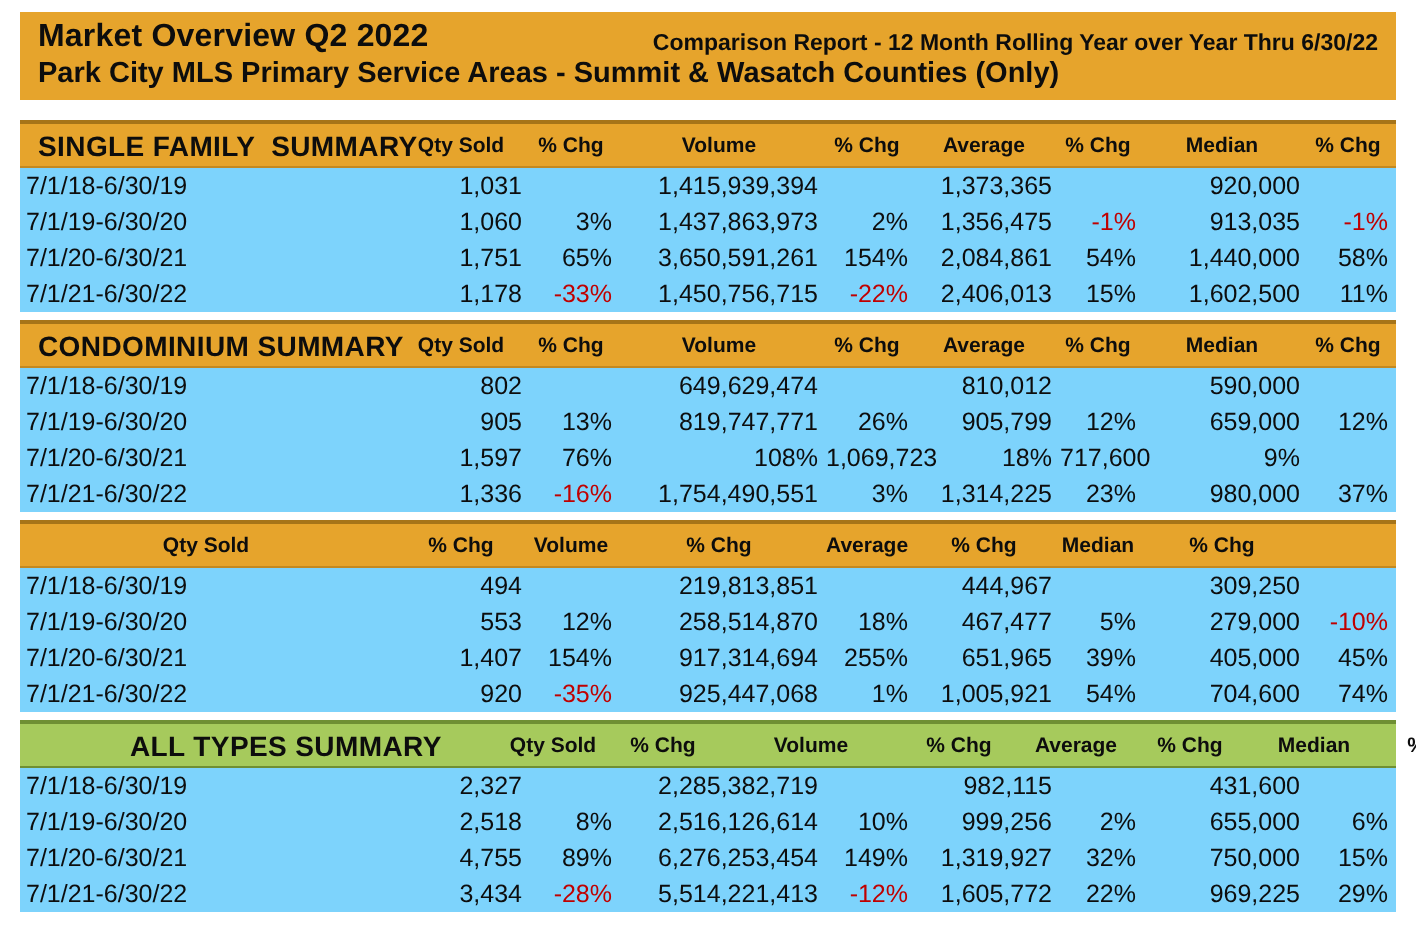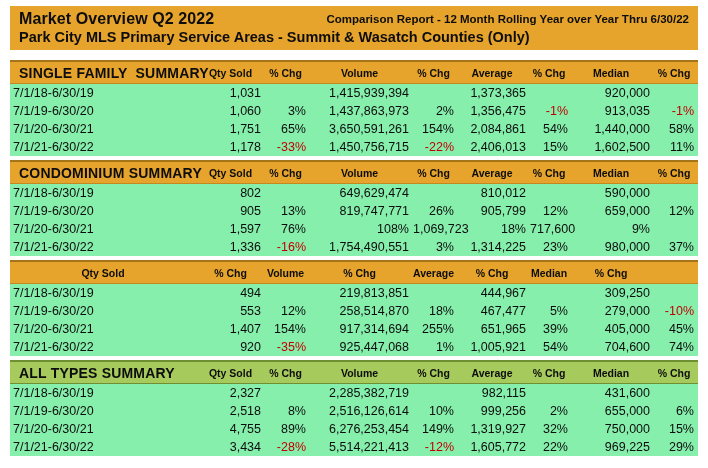--- a/index.html
+++ b/index.html
@@ -12,51 +12,51 @@
   }
   html,body{margin:0;padding:0;background:#ffffff;}
   body{font-family:"Liberation Sans", sans-serif;color:var(--ink);}
   .page{width:708px;height:468px;background:#fff;overflow:hidden;box-sizing:border-box;padding:6px 10px 0 10px;}
 
   
   .title-band{
     background:var(--gold);
     padding:4px 9px 5px 9px;
   }
-  .title-row{display:flex;justify-content:space-between;align-items:center;}
+  .title-row{display:flex;justify-content:space-between;align-items:flex-end;}
   .main-title{font-size:16px;font-weight:bold;letter-spacing:0.1px;}
   .subtitle{font-size:11.5px;font-weight:bold;}
   .line2{font-size:14.5px;font-weight:bold;margin-top:1px;}
 
   
   .sections{margin-top:10px;}
   .section{margin-top:4px;}
   .section:first-child{margin-top:0;}
 
   .section-header,.row{
     display:grid;
     grid-template-columns:190px 65px 45px 103px 45px 72px 42px 82px 44px;
     align-items:center;
   }
   .section-header{
     height:21px;
     border-top:2px solid rgba(90,60,0,0.45);
     border-bottom:1px solid rgba(90,60,0,0.25);
   }
   .section-header.gold{background:var(--gold);}
-  .section-header.green{background:var(--green);border-top-color:var(--green-edge);border-bottom-color:var(--green-edge);}
+  .section-header.green{background:var(--green);border-top-color:var(--green-edge);border-bottom-color:var(--green-edge);padding-left:46px;}
 
   .section-title{
     font-size:14px;font-weight:bold;padding-left:9px;white-space:pre;
     letter-spacing:0.2px;
   }
   .colhead{
     font-size:10.5px;font-weight:bold;text-align:center;padding-right:4px;
   }
-  .row{height:18px;background:#86efac;}
+  .row{height:18px;background:#7dd3fc;}
   .period{font-size:12.5px;padding-left:3px;}
   .num{font-size:12.5px;text-align:right;padding-right:4px;font-variant-numeric:tabular-nums;}
   .neg{color:var(--neg);}
 </style>
 </head>
 <body>
 
 <div class="page">
 
   <div class="title-band">

